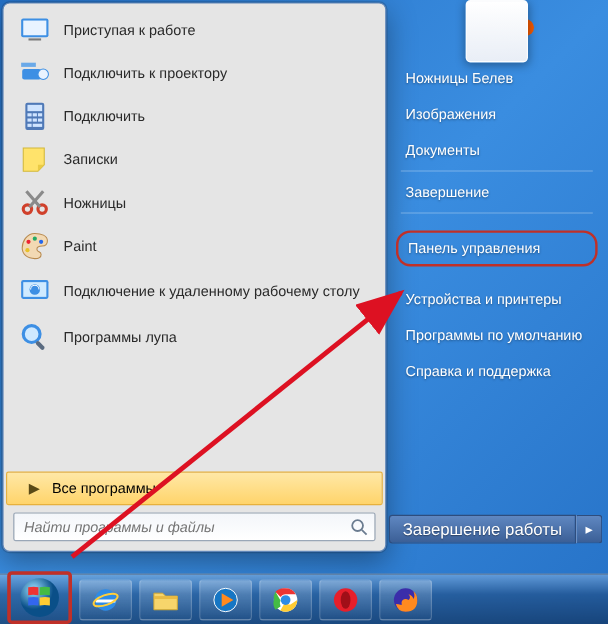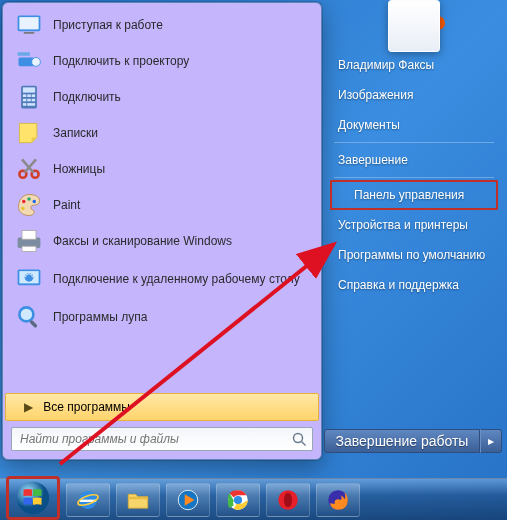--- a/index.html
+++ b/index.html
@@ -14,21 +14,21 @@
   }
   .wallpaper-flower::before {
     content: ""; position: absolute; width: 26px; height: 26px;
     left: 12px; top: 2px; border-radius: 50%;
     background: radial-gradient(circle at 40% 40%, #ff8a1f, #f55a00);
     box-shadow: -14px 4px 0 -6px #f55a00, 14px 4px 0 -6px #f55a00,
                 0 16px 0 -7px #f55a00;
   }
   .start-menu {
     position: absolute; left: 2px; top: 2px; width: 320px; height: 458px;
-    background: #c4b5fd; border-radius: 6px;
+    background: #e5e5e5; border-radius: 6px;
     box-shadow: 0 0 0 1px rgba(0,0,0,.15), 0 8px 24px rgba(0,0,0,.35);
     display: flex; flex-direction: column;
     border: 1px solid #5f86b8;
   }
   .menu-list { flex: 1; overflow: hidden; padding: 4px 2px 0 2px; }
   .menu-item {
     display: flex; align-items: center; gap: 10px;
     padding: 4px 8px 4px 10px; height: 36px;
     border-radius: 2px;
   }
@@ -63,22 +63,22 @@
     background: linear-gradient(#fff, #e9eef6);
     border: 1px solid rgba(255,255,255,.8);
     box-shadow: 0 2px 8px rgba(0,0,0,.35);
   }
   .r-link {
     padding: 8px 14px; color: #fff; font-size: 12px;
     text-shadow: 0 1px 2px rgba(0,0,0,.4);
   }
   .r-sep { height: 1px; background: rgba(255,255,255,.28); margin: 2px 10px; }
   .r-highlight {
-    border: 2px solid #c03028; border-radius: 1px;
-    padding: 6px 22px; margin: 0 6px;
+    border: 2px solid #c03028; border-radius: 12px;
+    padding: 6px 8px; margin: 12px 6px;
   }
   .shutdown-row {
     position: absolute; left: 324px; top: 428px; width: 178px;
     display: flex; align-items: center; height: 26px;
   }
   .shutdown-btn {
     flex: 1; display: flex; align-items: center; justify-content: center;
     height: 24px; color: #fff; font-size: 14px;
     background: linear-gradient(#5f87c1, #3b5f96);
     border: 1px solid #2e4d7d; border-radius: 3px 0 0 3px;
@@ -195,30 +195,20 @@
             <circle cx="10" cy="12" r="2" fill="#e23"></circle>
             <circle cx="16" cy="9" r="2" fill="#2a6"></circle>
             <circle cx="22" cy="12" r="2" fill="#26e"></circle>
             <circle cx="9" cy="20" r="2" fill="#e8c22a"></circle>
           </svg>
       </span>
       <span class="txt">Paint</span>
     </div>
 
 
-    <div class="menu-item">
-      <span class="mi-icon">
-        <svg viewBox="0 0 32 32">
-            <rect x="3" y="12" width="26" height="12" rx="2" fill="#7c8da2"></rect>
-            <rect x="8" y="4" width="16" height="10" fill="#fff" stroke="#aaa"></rect>
-            <rect x="8" y="22" width="16" height="6" fill="#fff" stroke="#aaa"></rect>
-          </svg>
-      </span>
-      <span class="txt">Факсы и сканирование Windows</span>
-    </div>
 
     <div class="menu-item multi">
       <span class="mi-icon">
         <svg viewBox="0 0 32 32">
             <rect x="3" y="5" width="26" height="18" rx="2" fill="#3d8fe4"></rect>
             <rect x="5" y="7" width="22" height="14" fill="#cfeaff"></rect>
             <circle cx="16" cy="14" r="5" fill="#3d8fe4"></circle>
             <path d="M12 14 a4 4 0 0 1 8 0" fill="none" stroke="#fff"></path>
           </svg>
       </span>
@@ -249,21 +239,21 @@
             <circle cx="7" cy="7" r="4.5" fill="none" stroke="#6b7c90" stroke-width="1.5"></circle>
             <path d="M10.5 10.5 l4 4" stroke="#6b7c90" stroke-width="1.5"></path>
           </svg>
       </span>
     </div>
   </div>
 </div>
 
 <div class="right-pane">
   <div class="avatar"></div>
-  <div class="r-link">Владимир Факсы</div>
+  <div class="r-link">Ножницы Белев</div>
   <div class="r-link">Изображения</div>
   <div class="r-link">Документы</div>
   <div class="r-sep"></div>
   <div class="r-link">Завершение</div>
   <div class="r-sep"></div>
   <div class="r-link r-highlight">Панель управления</div>
   <div class="r-link">Устройства и принтеры</div>
   <div class="r-link">Программы по умолчанию</div>
   <div class="r-link">Справка и поддержка</div>
 </div>

